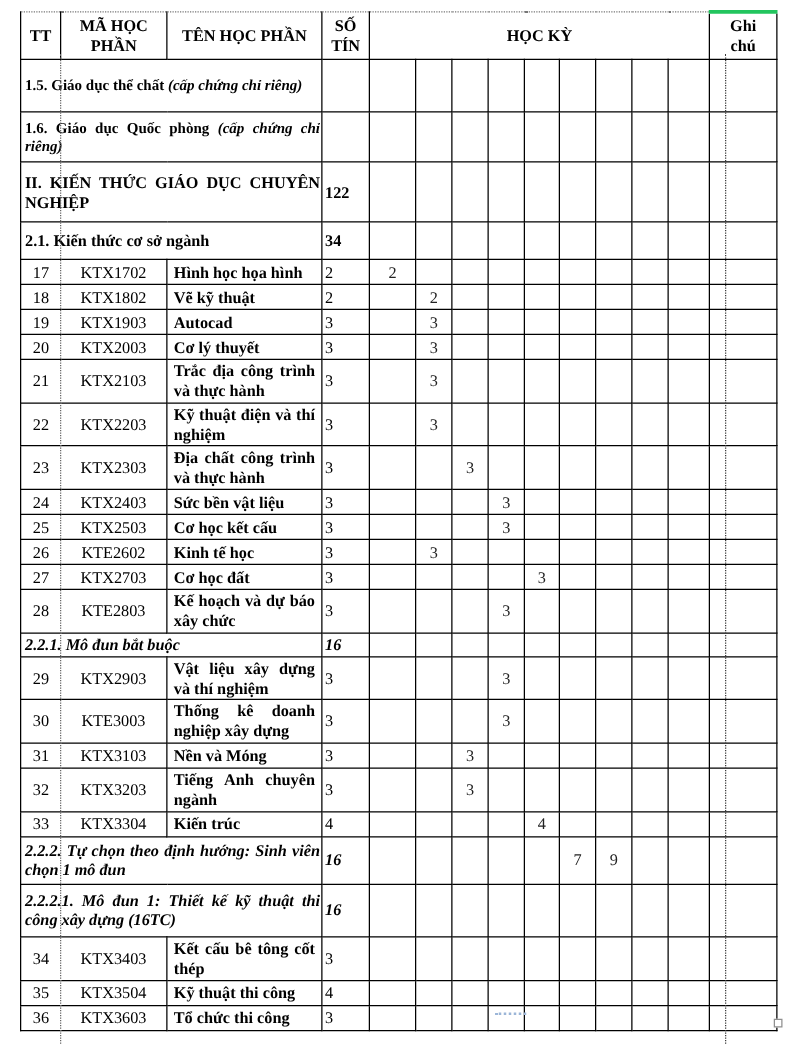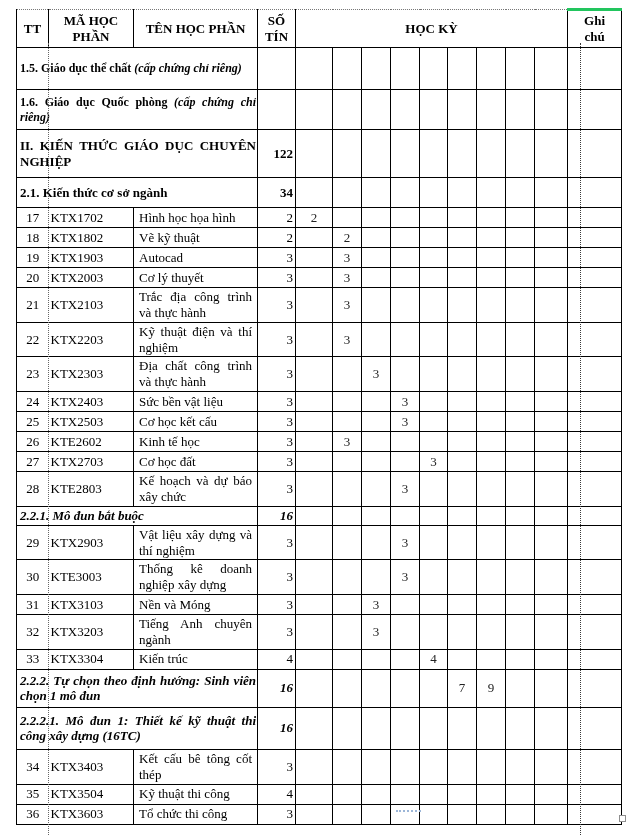--- a/index.html
+++ b/index.html
@@ -33,23 +33,23 @@
     font-weight: bold;
     text-align: center;
     white-space: pre-line;
     height: 34px;
     padding: 1px 0;
   }
   tr.hdr th.c-ghi { border-top: 3px solid #22c55e; }
 
   
   td.c-tt  { text-align: center; border-right-style: hidden; }
-  td.c-code{ border-left-style: hidden; }
-  td.c-name{ text-align: justify; padding: 1px 5px; }
-  td.c-cred{ text-align: right; }
+  td.c-code{ text-align: center; border-left-style: hidden; }
+  td.c-name{ text-align: justify; padding: 1px 5px; font-weight: bold; }
+  td.c-cred{ text-align: left; }
   td.c-sem { text-align: center; font-weight: normal; font-style: normal; color: #222; }
   td.c-ghi { }
 
   
   tr.sec td.sec-label {
     text-align: justify;
     padding: 1px 1px 1px 3px;
     font-weight: bold;
   }
   tr.sec td.c-cred { font-weight: bold; }

